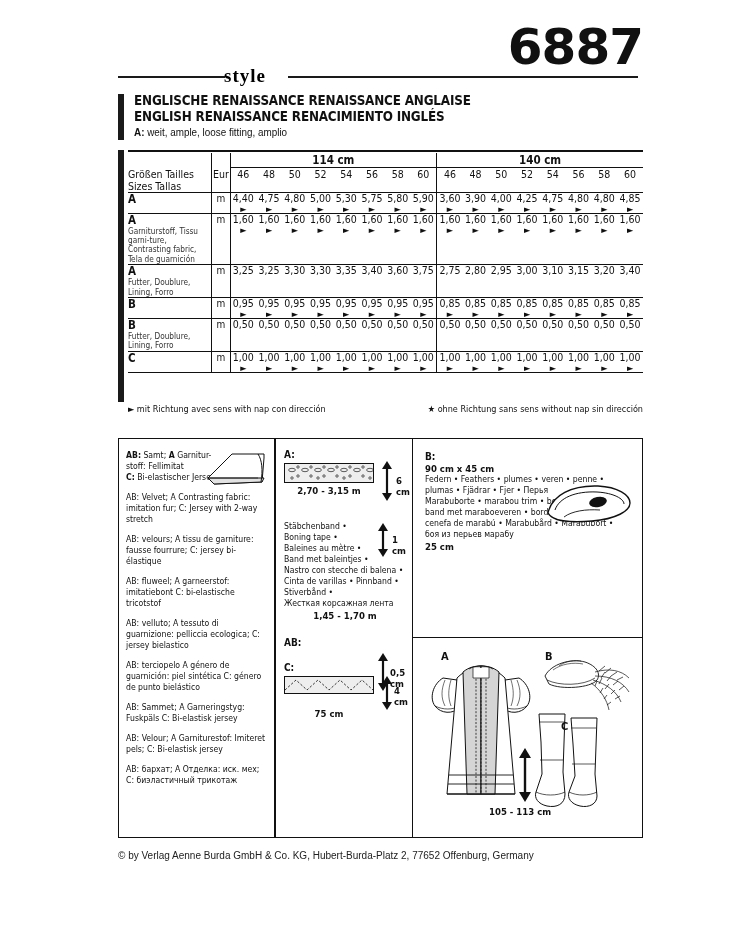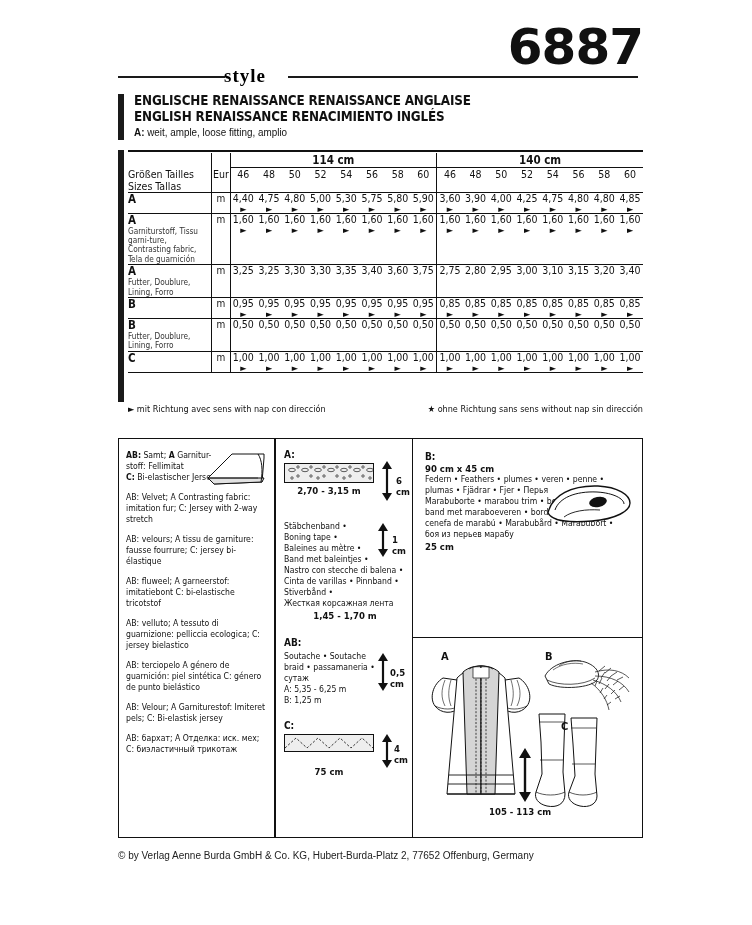--- a/index.html
+++ b/index.html
@@ -377,20 +377,21 @@
         <path d="M52 6 C56 12 57 22 55 34" fill="none" stroke="#111" stroke-width="1"></path>
         <path d="M2 30 L52 30" fill="none" stroke="#111" stroke-width="0.7"></path>
       </svg>
       <div class="fabtext fab-first">
         <p><b>AB:</b> Samt; <b>A</b> Garnitur-<br>stoff: Fellimitat<br><b>C:</b> Bi-elastischer Jersey</p>
         <p>AB: Velvet; A Contrasting fabric: imitation fur; C: Jersey with 2-way stretch</p>
         <p>AB: velours; A tissu de garniture: fausse fourrure; C: jersey bi-élastique</p>
         <p>AB: fluweel; A garneerstof: imitatiebont C: bi-elastische tricotstof</p>
         <p>AB: velluto; A tessuto di guarnizione: pelliccia ecologica; C: jersey bielastico</p>
         <p>AB: terciopelo A género de guarnición: piel sintética C: género de punto bielástico</p>
+        <p>AB: Sammet; A Garneringstyg: Fuskpäls C: Bi-elastisk jersey</p>
         <p>AB: Velour; A Garniturestof: Imiteret pels; C: Bi-elastisk jersey</p>
         <p>AB: бархат; A Отделка: иск. мех; C: биэластичный трикотаж</p>
       </div>
     </div>
 
     <div class="box box-mid">
       <div class="mid-inner notion">
 
         <div style="position:relative;height:72px;">
           <div class="lbl">A:</div>
@@ -448,25 +449,20 @@
           <svg width="14" height="34" viewBox="0 0 14 34" style="position:absolute;left:92px;top:2px;">
             <line x1="7" y1="4" x2="7" y2="30" stroke="#111" stroke-width="2.2"></line>
             <polygon points="7,0 2,8 12,8" fill="#111"></polygon>
             <polygon points="7,34 2,26 12,26" fill="#111"></polygon>
           </svg>
           <div class="meas" style="position:absolute;left:108px;top:13px;">1 cm</div>
         </div>
 
         <div style="position:relative;margin-top:16px;">
           <div class="lbl">AB:</div>
-          <div style="width:104px;margin-top:3px;">
-            <div>Soutache • Soutache braid • passamaneria • сутаж</div>
-            <div>A: 5,35 - 6,25 m</div>
-            <div>B: 1,25 m</div>
-          </div>
           <svg width="14" height="38" viewBox="0 0 14 38" style="position:absolute;left:92px;top:16px;">
             <line x1="7" y1="4" x2="7" y2="34" stroke="#111" stroke-width="2.2"></line>
             <polygon points="7,0 2,8 12,8" fill="#111"></polygon>
             <polygon points="7,38 2,30 12,30" fill="#111"></polygon>
           </svg>
           <div class="meas" style="position:absolute;left:106px;top:30px;">0,5 cm</div>
         </div>
 
         <div style="position:relative;margin-top:14px;">
           <div class="lbl">C:</div>

